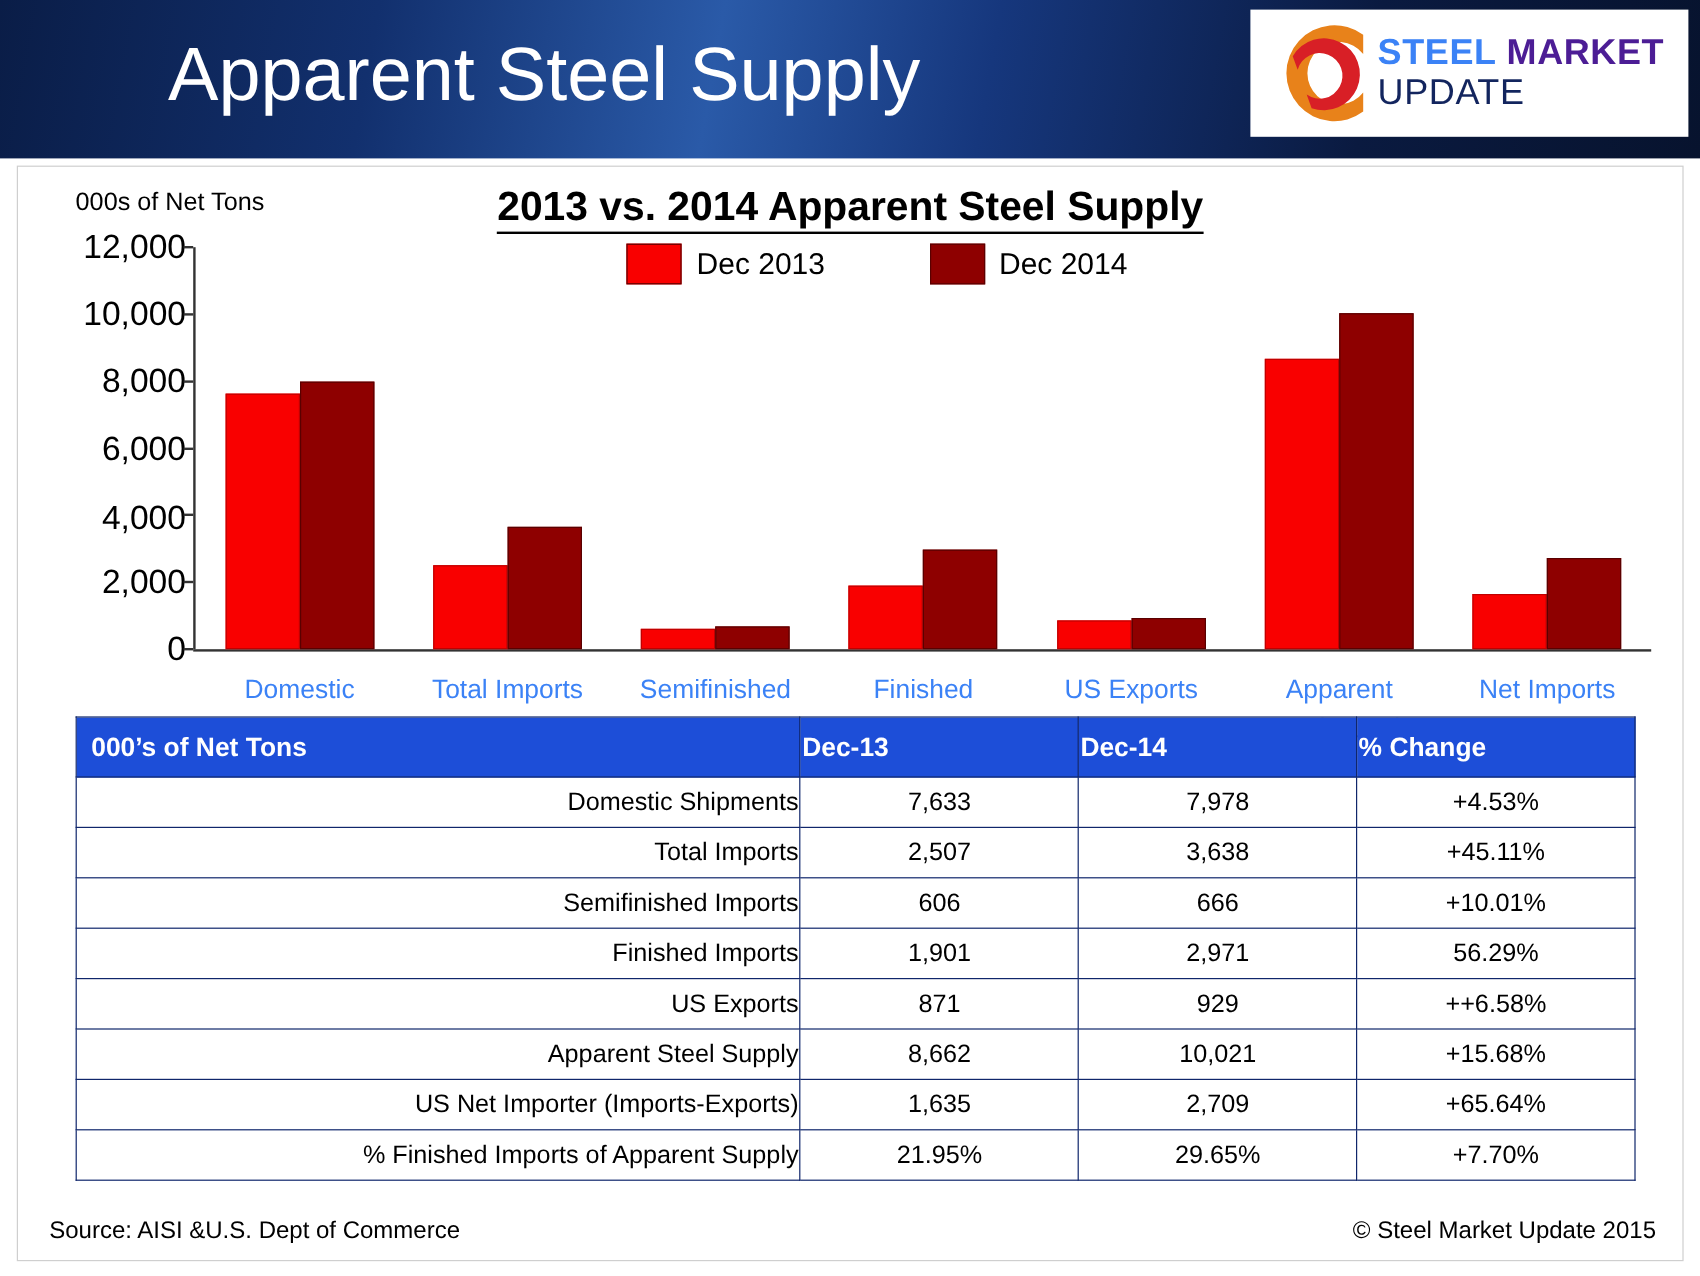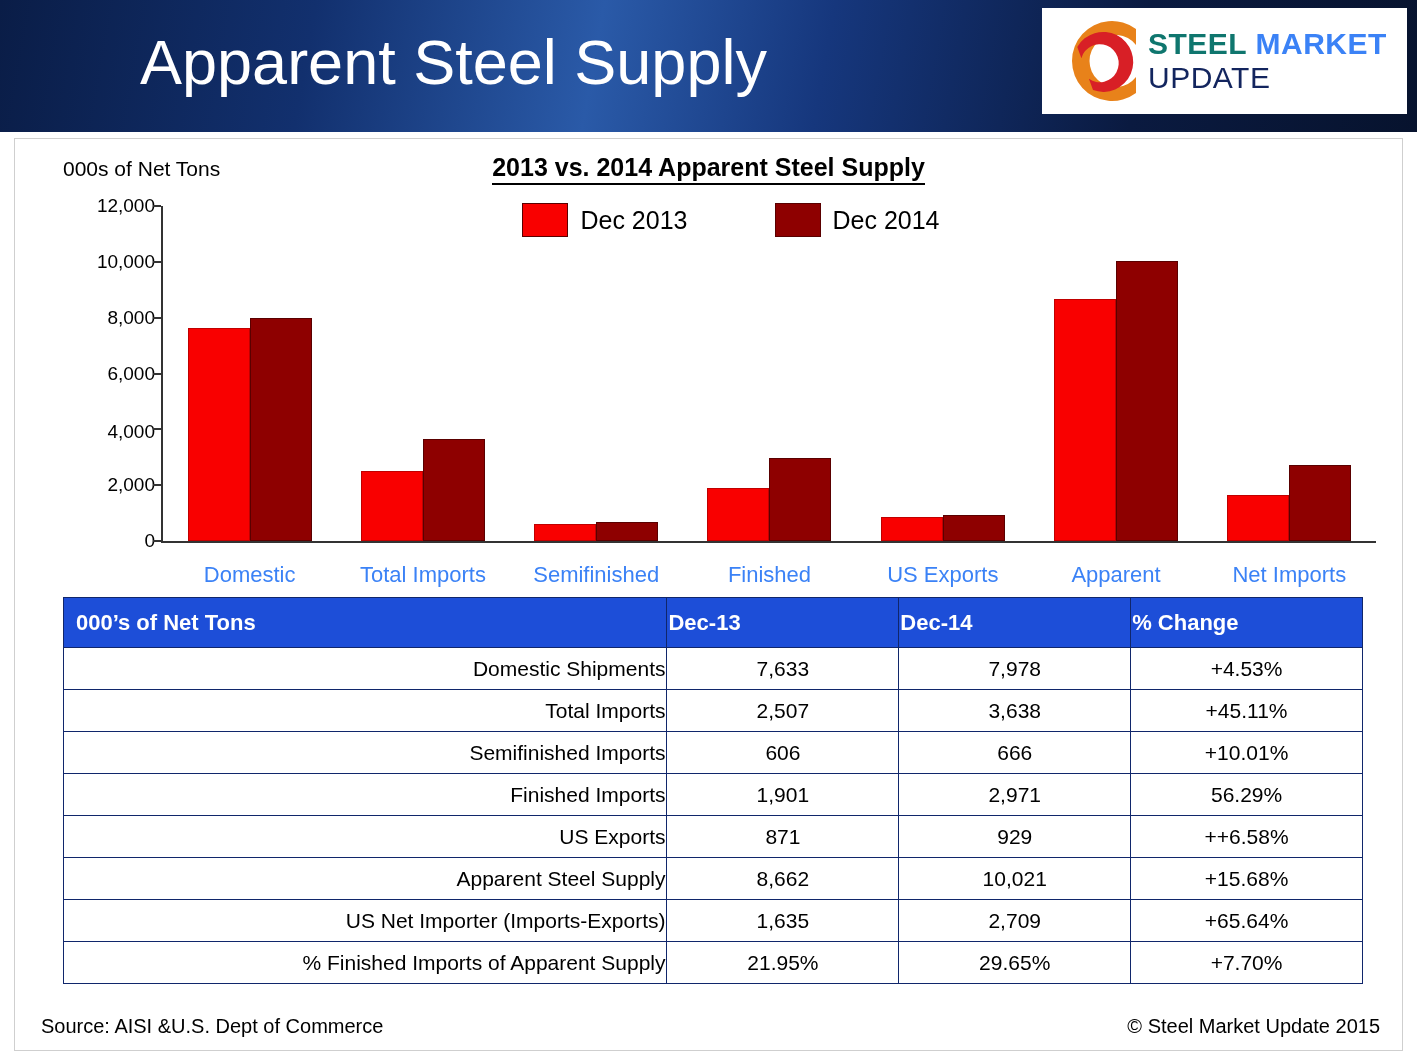--- a/index.html
+++ b/index.html
@@ -22,55 +22,55 @@
     font-size:63px; color:#ffffff; font-weight:400;
     font-family:"Liberation Sans", sans-serif;
     letter-spacing:0px;
   }
   .logo-box {
     position:absolute; right:10px; top:8px; width:365px; height:106px;
     background:#ffffff; display:flex; align-items:center; padding-left:10px;
   }
   .logo-swirl { position:relative; width:102px; height:92px; flex:none; }
   .logo-text { font-size:30px; font-weight:bold; letter-spacing:0.5px; margin-left:-6px; }
-  .lt-steel { color:#0f766e; }
-  .lt-market { color:#3b82f6; }
+  .lt-steel { color:#3b82f6; }
+  .lt-market { color:#4c1d95; }
   .lt-update { color:#13255e; font-weight:normal; }
 
   
   .panel {
     position:absolute; left:14px; top:138px; width:1389px; height:913px;
     background:#ffffff; border:1px solid #cfcfcf;
   }
 
   .units-label {
     position:absolute; left:48px; top:18px; font-size:21px; color:#000;
   }
   .chart-title {
     position:absolute; left:0; right:0; top:14px; text-align:center;
-    font-size:25px; font-weight:bold; color:#000;
+    font-size:34px; font-weight:bold; color:#000;
   }
   .chart-title span { border-bottom:2px solid #000; padding-bottom:2px; }
 
   
   .legend {
     position:absolute; top:64px; left:0; right:0;
     display:flex; justify-content:center; align-items:center; gap:42px;
   }
   .legend-item { display:flex; align-items:center; gap:12px;padding-left:45px; }
   .legend-swatch { width:46px; height:34px; border:1px solid #5a0000; }
   .legend-label { font-size:25px; color:#000; }
 
   
   .plot-wrap { position:absolute; left:0; top:52px; width:1389px; height:420px; }
   .y-axis-labels {
     position:absolute; left:20px; top:0; width:120px; height:350px;
   }
   .y-tick {
-    position:absolute; right:0; font-size:19px; color:#000;
+    position:absolute; right:0; font-size:28px; color:#000;
     transform:translateY(-50%); text-align:right; width:120px;
   }
   .axis-line-y {
     position:absolute; left:146px; top:15px; width:2px; height:335px; background:#333;
   }
   .axis-line-x {
     position:absolute; left:146px; top:350px; width:1215px; height:2px; background:#333;
   }
   .tick-mark {
     position:absolute; left:138px; width:8px; height:2px; background:#333;

